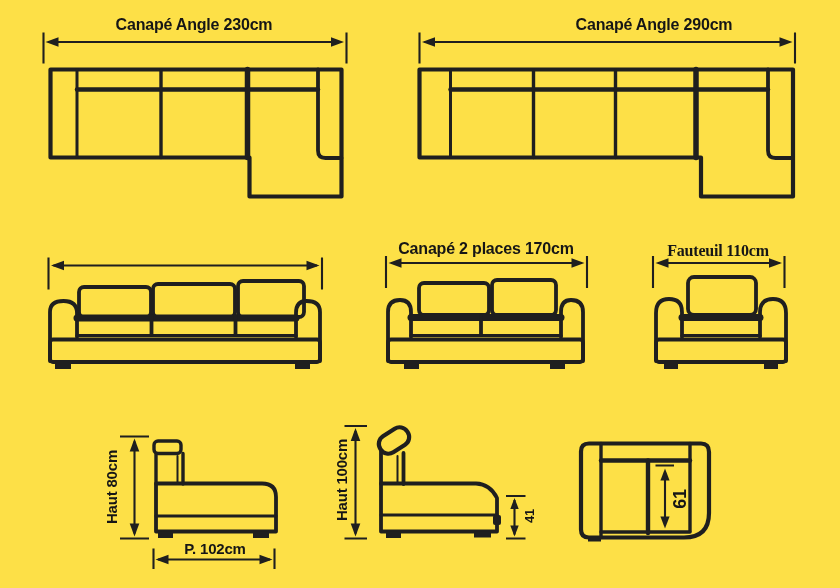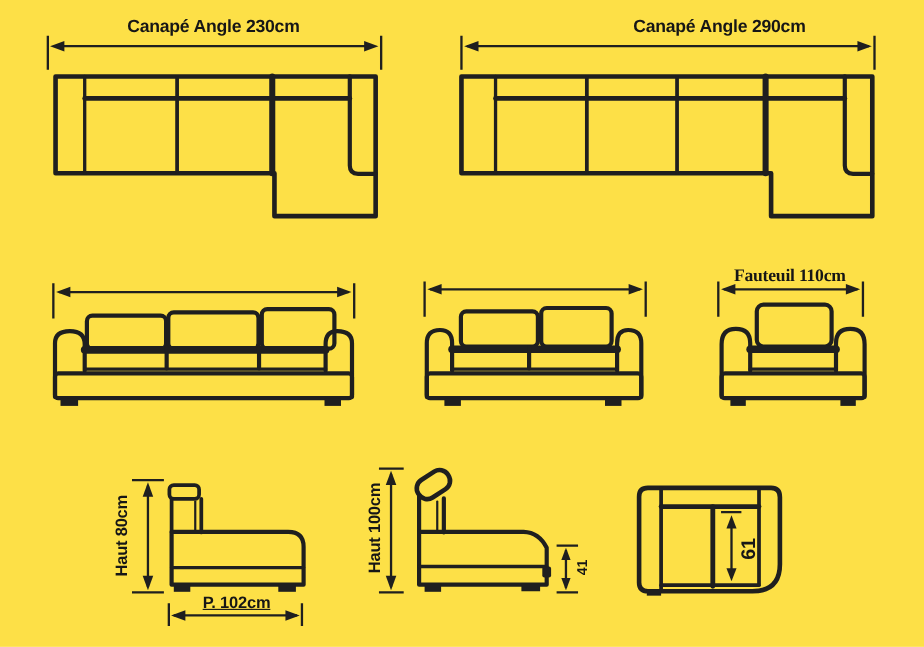--- a/index.html
+++ b/index.html
@@ -184,26 +184,27 @@
       <polygon class="dimhead" points="665,468.5 660.4,480.5 669.6,480.5"></polygon>
       <polygon class="dimhead" points="665,528.5 660.4,516.5 669.6,516.5"></polygon>
     </g>
   </svg>
 
   <div class="label fs16" style="left:194px; top:25px;">Canapé Angle 230cm</div>
 
   <div class="label fs16" style="left:606px; top:25px;margin-left:48px;">Canapé Angle 290cm</div>
 
 
+  <div class="label fs16" style="left:486px; top:249px;">Canapé 2 places 170cm</div>
 
   <div class="label fs16" style="left:718px; top:251px;font-family:Liberation Serif, serif;">Fauteuil 110cm</div>
 
   <div class="label rot fs15" style="left:111px; top:487px;">Haut 80cm</div>
 
-  <div class="label fs15" style="left:215px; top:548px;text-decoration:underline;">P. 102cm</div>
+  <div class="label fs15" style="left:215px; top:548px;">P. 102cm</div>
 
   <div class="label rot fs15" style="left:341px; top:480px;">Haut 100cm</div>
 
   <div class="label rot fs13" style="left:529px; top:516px;">41</div>
 
   <div class="label rot fs18" style="left:680px; top:499px;">61</div>
 
 </div>
 
 </body></html>

